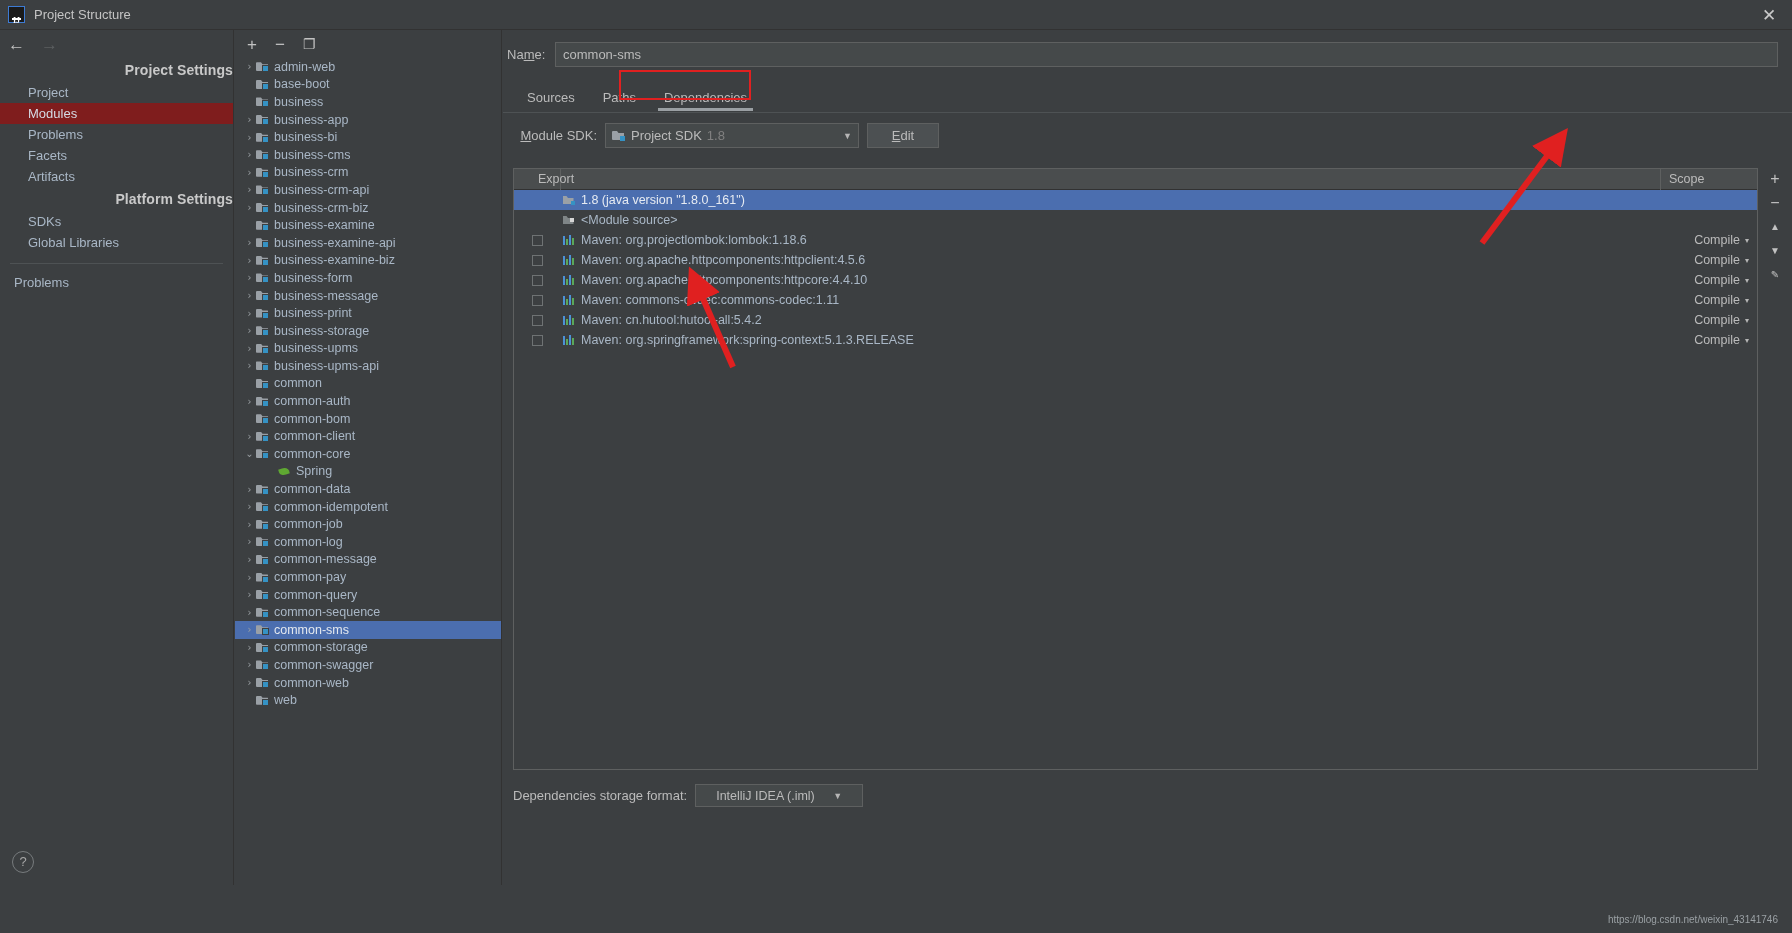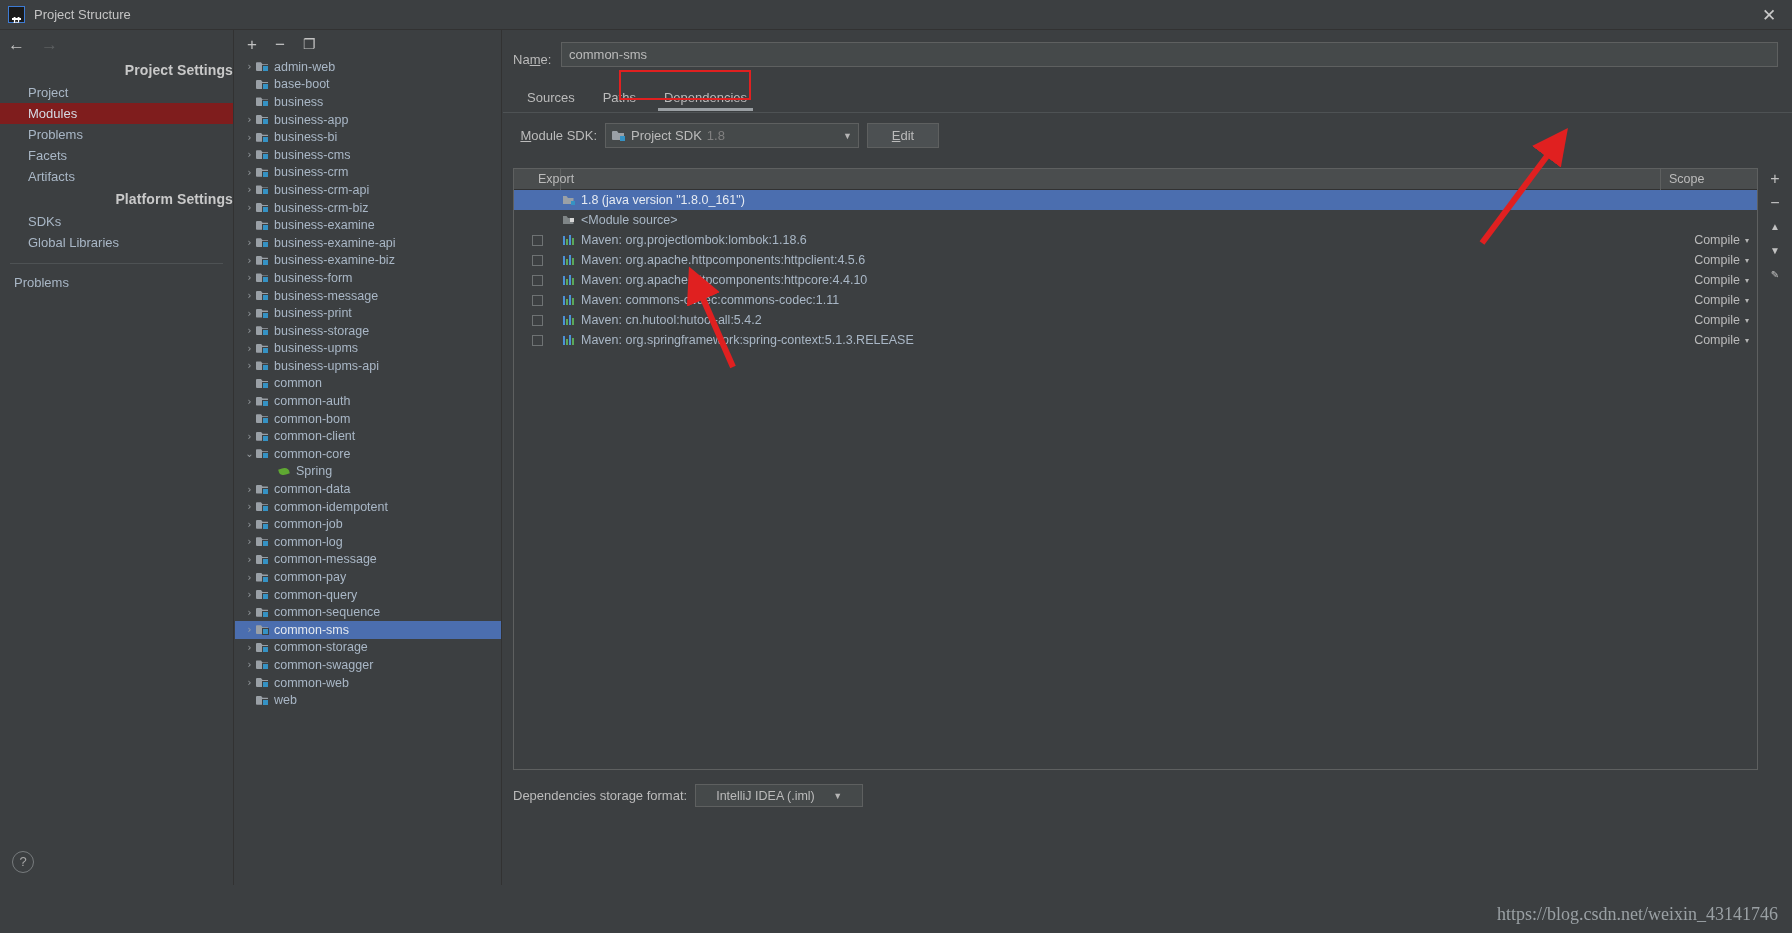--- a/index.html
+++ b/index.html
@@ -98,21 +98,21 @@
   .spring-icon::before {
     content: ""; position: absolute; left: 1px; top: 2px; width: 10px; height: 7px;
     background: #5fa832; border-radius: 0 60% 0 60%; transform: rotate(-18deg);
   }
   .indent-1 { padding-left: 30px; }
 
   
   .detail {
     position: absolute; left: 503px; top: 30px; right: 0; height: 855px; background: #3c3f41;
   }
-  .name-row { display: flex; align-items: flex-end; padding: 12px 14px 0 10px; }
+  .name-row { display: flex; align-items: center; padding: 12px 14px 0 4px; }
   .name-label { font-size: 13px; color: #bbbbbb; width: 48px; }
   .name-label u { text-decoration: underline; }
   .text-field {
     flex: 1; height: 25px; background: #45494a; border: 1px solid #5e6060;
     color: #bbbbbb; font-size: 13px; padding: 0 7px; line-height: 23px;
     font-family: "Liberation Sans", sans-serif;
   }
 
   .tabs { display: flex; align-items: flex-end; height: 34px; margin: 12px 0 0 10px; position: relative; }
   .tab {
@@ -218,22 +218,22 @@
     position: absolute; left: 0; bottom: 0; width: 1792px; height: 48px;
     background: #3c3f41; border-top: 1px solid #323232;
     display: flex; align-items: center; justify-content: flex-end; padding-right: 16px; gap: 10px;
   }
   .dlg-btn {
     min-width: 68px; height: 26px; background: #4c5052; border: 1px solid #5e6060;
     color: #bbbbbb; font-size: 13px; display: flex; align-items: center; justify-content: center; cursor: pointer;
   }
   .dlg-btn.default { background: #4b6eaf; border-color: #4b6eaf; color: #e9eef5; }
   .watermark {
-    position: absolute; right: 14px; bottom: 8px; font-size: 18px; color: #9aa0a4;
-    font-family: Liberation Serif, serif; white-space: nowrap;
+    position: absolute; right: 14px; bottom: 8px; font-size: 10px; color: #9aa0a4;
+    font-family: Liberation Sans, sans-serif; white-space: nowrap;
   }
 
   
   .red-box {
     position: absolute; border: 2px solid #e02020; pointer-events: none;
   }
   .annot-svg { position: absolute; left: 0; top: 0; width: 1792px; height: 933px; pointer-events: none; }
 </style>
 </head>
 <body>

